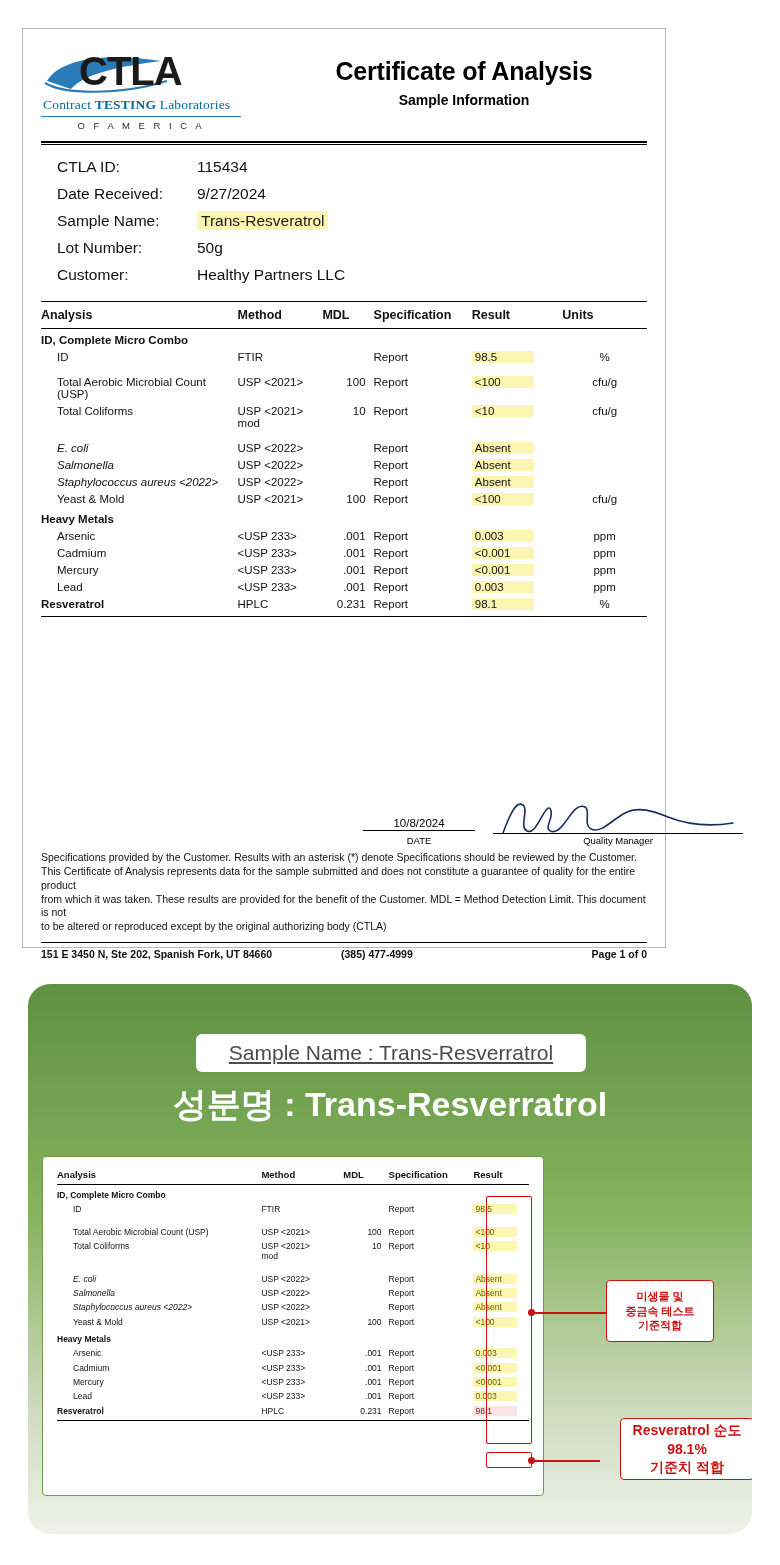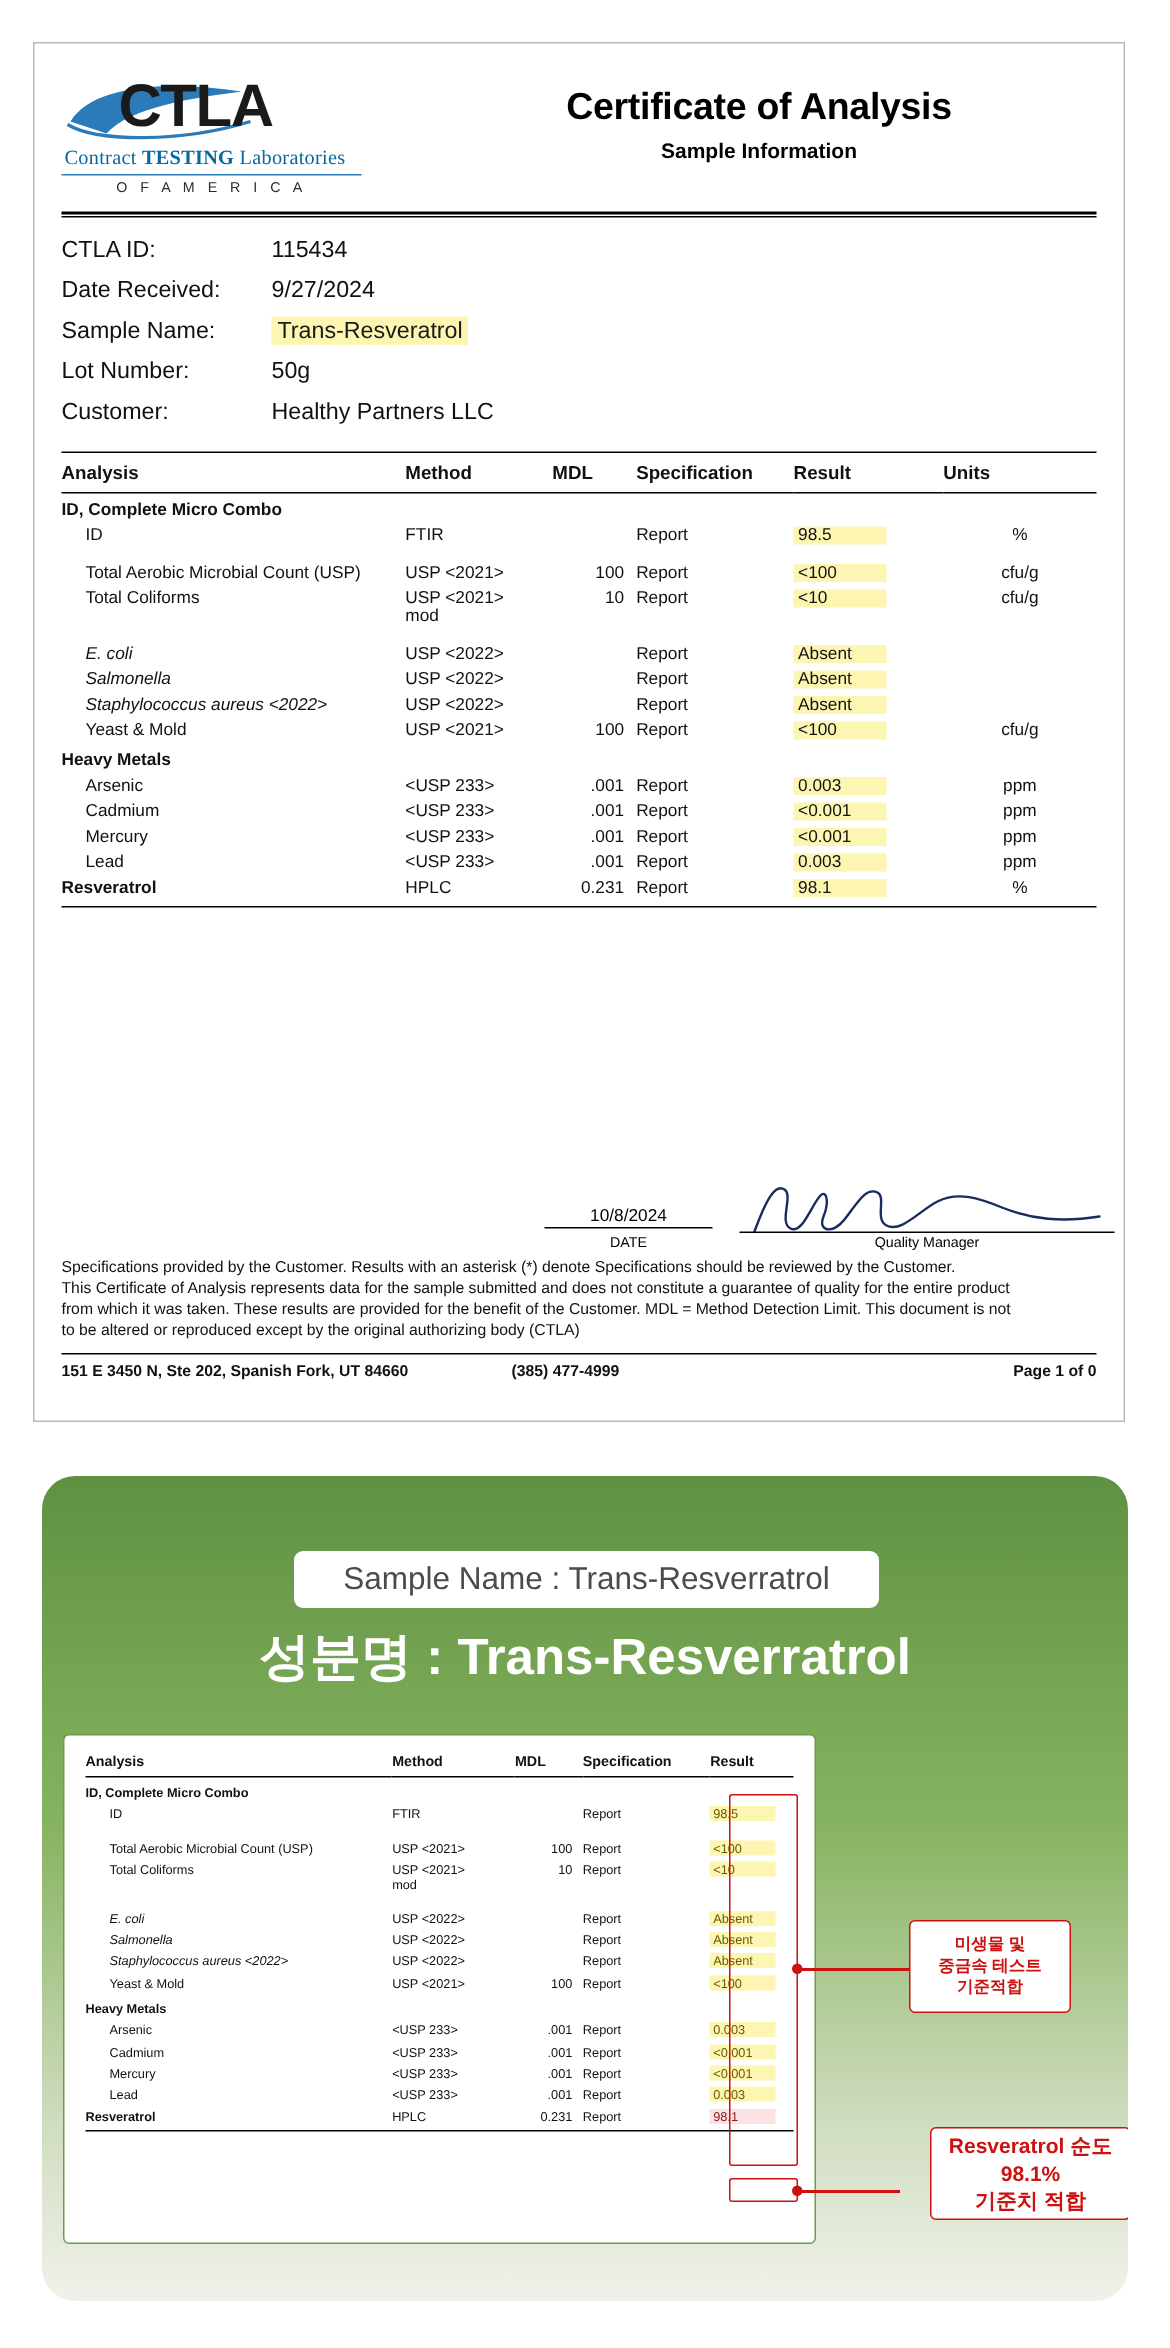--- a/index.html
+++ b/index.html
@@ -12,21 +12,21 @@
     width: 780px; height: 1565px;
     position: relative;
     background: #ffffff;
     overflow: hidden;
   }
 
   
   .coa {
     position: absolute;
     left: 22px; top: 28px;
-    width: 728px; height: 920px;
+    width: 644px; height: 920px;
     border: 1px solid #b9b9b9;
     background: #fff;
     padding: 14px 18px 0 18px;
   }
   .coa-header {
     display: flex;
     align-items: flex-start;
     height: 96px;
   }
   .logo-wrap {
@@ -102,21 +102,21 @@
     margin-top: 10px;
     font-size: 15.5px;
     color: #111;
   }
   .info-row {
     display: flex;
     margin-bottom: 3px;
     align-items: center;
     height: 24px;
   }
-  .info-label { width: 140px; }
+  .info-label { width: 140px; margin-left: 16px; }
   .info-value { }
   .hl { background: #fdf6b2; padding: 1px 4px; color: #1a1a1a; }
 
   .tbl-rule-top { border-top: 1.5px solid #000; margin-top: 14px; }
 
   table.an {
     width: 100%;
     border-collapse: collapse;
     font-size: 11.5px;
     color: #111;
@@ -215,20 +215,21 @@
   }
   .badge {
     position: absolute;
     left: 168px; top: 50px;
     width: 390px; height: 38px;
     background: #fff;
     border-radius: 6px;
     display: flex; align-items: center; justify-content: center;
     font-size: 21px;
     color: #4b4b4b;
+    text-decoration: underline;
   }
   .kor-title {
     position: absolute;
     left: 0; top: 98px; width: 724px;
     text-align: center;
     color: #fff;
     font-size: 34px;
     font-weight: bold;
   }
   .kor-title .en { font-size: 34px; }

